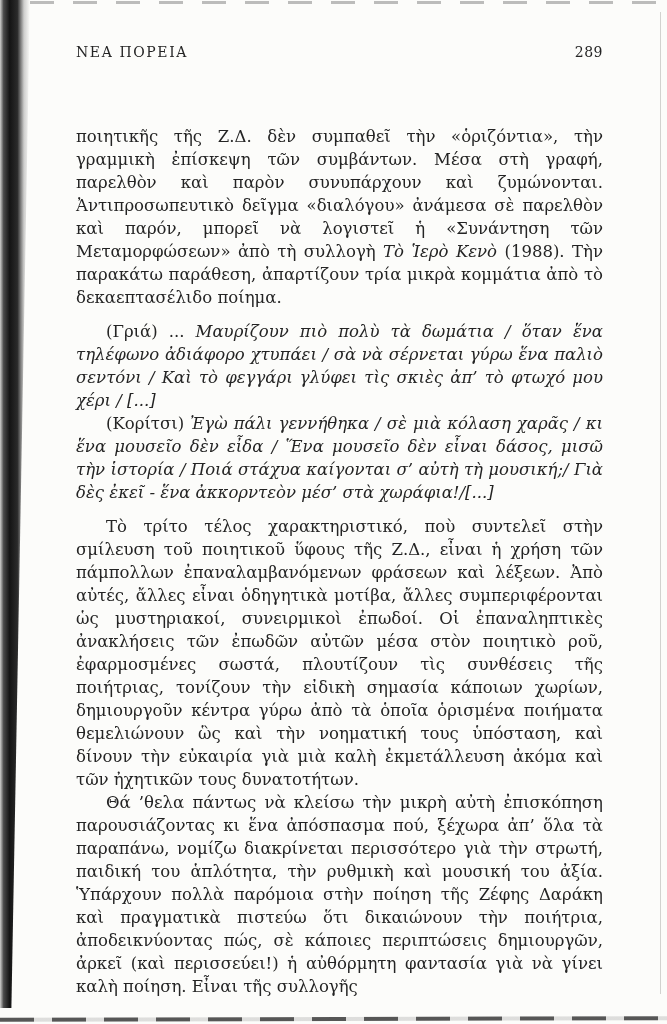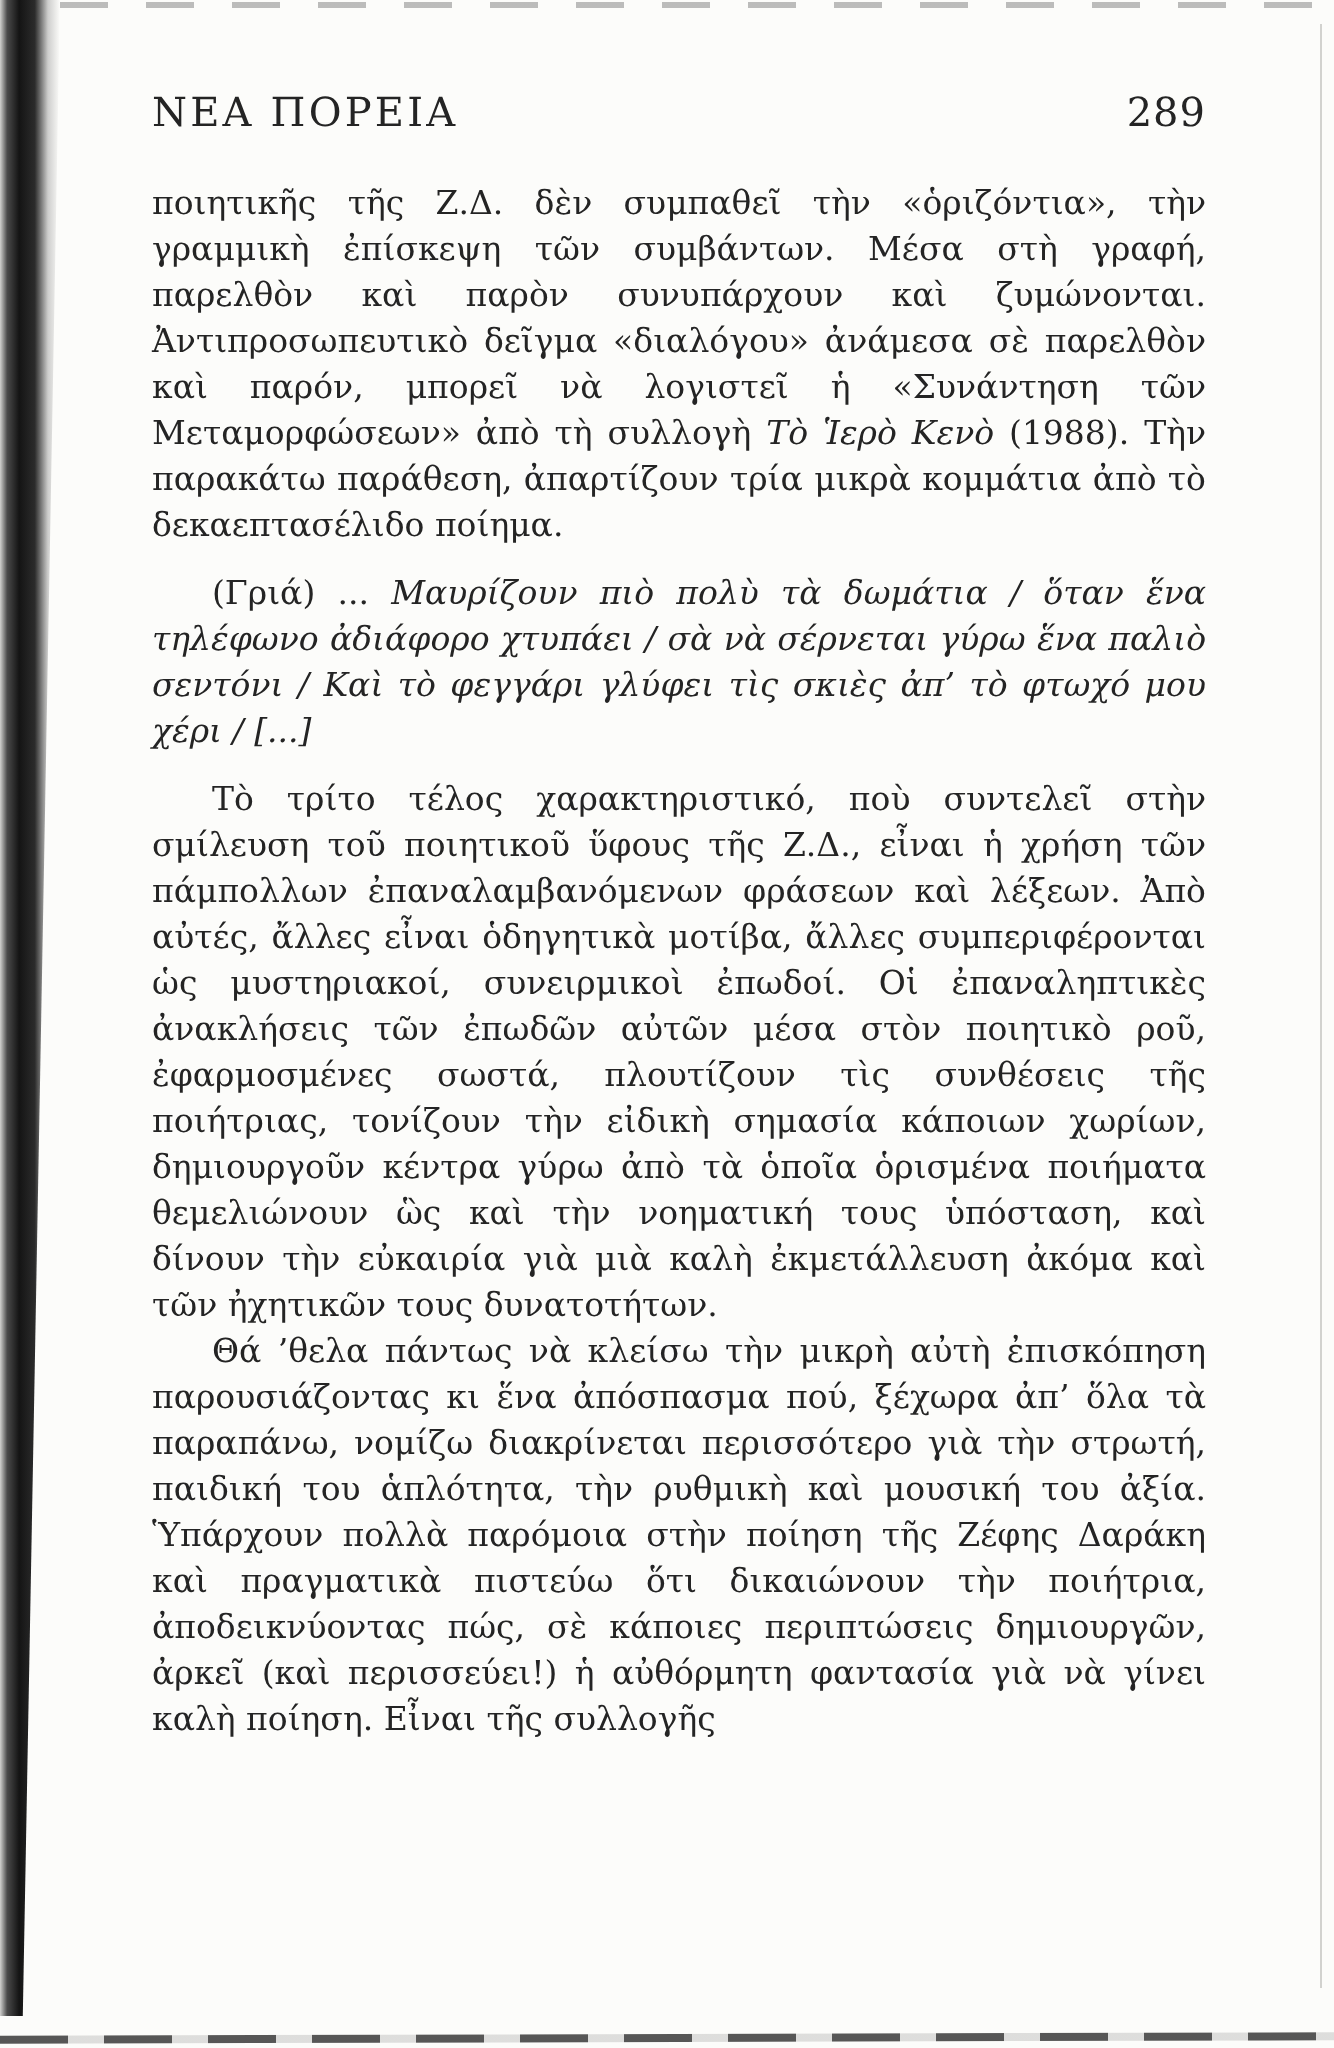--- a/index.html
+++ b/index.html
@@ -53,36 +53,36 @@
     width: 1px;
     background: rgba(175,175,172,0.55);
   }
   
   .page-header {
     position: absolute;
     top: 44px; left: 76px; right: 64px;
     display: flex;
     justify-content: space-between;
     align-items: baseline;
-    font-size: 20px;
+    font-size: 14px;
   }
   .journal-title { letter-spacing: 1.6px; }
   .page-number { letter-spacing: 0.5px; }
   .text-body {
     position: absolute;
     top: 90px; left: 76px; right: 64px;
     font-size: 16.5px;
     line-height: 23px;
   }
   .para {
     margin: 0;
     text-align: justify;
     text-indent: 30px;
   }
-  .para.no-indent { text-indent: 0; }
+  .para.no-indent { text-indent: 0; margin-top: 35px; }
   .para.gap { margin-top: 11px; }
   .seg-italic { font-style: italic; }
 </style>
 </head>
 <body>
 
 <div class="scan">
 
   <div class="spine-shadow"></div>
   <div class="top-edge"></div>
@@ -90,17 +90,18 @@
   <div class="bottom-edge"></div>
 
   <div class="page-header">
     <span class="journal-title">ΝΕΑ ΠΟΡΕΙΑ</span>
     <span class="page-number">289</span>
   </div>
 
   <div class="text-body" id="text-body">
       <p class="para no-indent"><span class="seg-normal">ποιητικῆς τῆς Ζ.Δ. δὲν συμπαθεῖ τὴν «ὁριζόντια», τὴν γραμμικὴ ἐπίσκεψη τῶν συμβάντων. Μέσα στὴ γραφή, παρελθὸν καὶ παρὸν συνυπάρχουν καὶ ζυμώνονται. Ἀντιπροσωπευτικὸ δεῖγμα «διαλόγου» ἀνάμεσα σὲ παρελθὸν καὶ παρόν, μπορεῖ νὰ λογιστεῖ ἡ «Συνάντηση τῶν Μεταμορφώσεων» ἀπὸ τὴ συλλογὴ </span><span class="seg-italic">Τὸ Ἱερὸ Κενὸ</span><span class="seg-normal"> (1988). Τὴν παρακάτω παράθεση, ἀπαρτίζουν τρία μικρὰ κομμάτια ἀπὸ τὸ δεκαεπτασέλιδο ποίημα.</span></p>
       <p class="para gap"><span class="seg-normal">(Γριά) ... </span><span class="seg-italic">Μαυρίζουν πιὸ πολὺ τὰ δωμάτια / ὅταν ἕνα τηλέφωνο ἀδιάφορο χτυπάει / σὰ νὰ σέρνεται γύρω ἕνα παλιὸ σεντόνι / Καὶ τὸ φεγγάρι γλύφει τὶς σκιὲς ἀπ’ τὸ φτωχό μου χέρι / [...]</span></p>
+      <p class="para"><span class="seg-normal">(Κορίτσι) </span><span class="seg-italic">Ἐγὼ πάλι γεννήθηκα / σὲ μιὰ κόλαση χαρᾶς / κι ἕνα μουσεῖο δὲν εἶδα / Ἕνα μουσεῖο δὲν εἶναι δάσος, μισῶ τὴν ἱστορία / Ποιά στάχυα καίγονται σ’ αὐτὴ τὴ μουσική;/ Γιὰ δὲς ἐκεῖ - ἕνα ἀκκορντεὸν μέσ’ στὰ χωράφια!/[...]</span></p>
       <p class="para gap"><span class="seg-normal">Τὸ τρίτο τέλος χαρακτηριστικό, ποὺ συντελεῖ στὴν σμίλευση τοῦ ποιητικοῦ ὕφους τῆς Ζ.Δ., εἶναι ἡ χρήση τῶν πάμπολλων ἐπαναλαμβανόμενων φράσεων καὶ λέξεων. Ἀπὸ αὐτές, ἄλλες εἶναι ὁδηγητικὰ μοτίβα, ἄλλες συμπεριφέρονται ὡς μυστηριακοί, συνειρμικοὶ ἐπωδοί. Οἱ ἐπαναληπτικὲς ἀνακλήσεις τῶν ἐπωδῶν αὐτῶν μέσα στὸν ποιητικὸ ροῦ, ἐφαρμοσμένες σωστά, πλουτίζουν τὶς συνθέσεις τῆς ποιήτριας, τονίζουν τὴν εἰδικὴ σημασία κάποιων χωρίων, δημιουργοῦν κέντρα γύρω ἀπὸ τὰ ὁποῖα ὁρισμένα ποιήματα θεμελιώνουν ὣς καὶ τὴν νοηματική τους ὑπόσταση, καὶ δίνουν τὴν εὐκαιρία γιὰ μιὰ καλὴ ἐκμετάλλευση ἀκόμα καὶ τῶν ἠχητικῶν τους δυνατοτήτων.</span></p>
       <p class="para"><span class="seg-normal">Θά ’θελα πάντως νὰ κλείσω τὴν μικρὴ αὐτὴ ἐπισκόπηση παρουσιάζοντας κι ἕνα ἀπόσπασμα πού, ξέχωρα ἀπ’ ὅλα τὰ παραπάνω, νομίζω διακρίνεται περισσότερο γιὰ τὴν στρωτή, παιδική του ἁπλότητα, τὴν ρυθμικὴ καὶ μουσική του ἀξία. Ὑπάρχουν πολλὰ παρόμοια στὴν ποίηση τῆς Ζέφης Δαράκη καὶ πραγματικὰ πιστεύω ὅτι δικαιώνουν τὴν ποιήτρια, ἀποδεικνύοντας πώς, σὲ κάποιες περιπτώσεις δημιουργῶν, ἀρκεῖ (καὶ περισσεύει!) ἡ αὐθόρμητη φαντασία γιὰ νὰ γίνει καλὴ ποίηση. Εἶναι τῆς συλλογῆς </span></p>
     </div>
 
 </div>
 
 </body></html>

